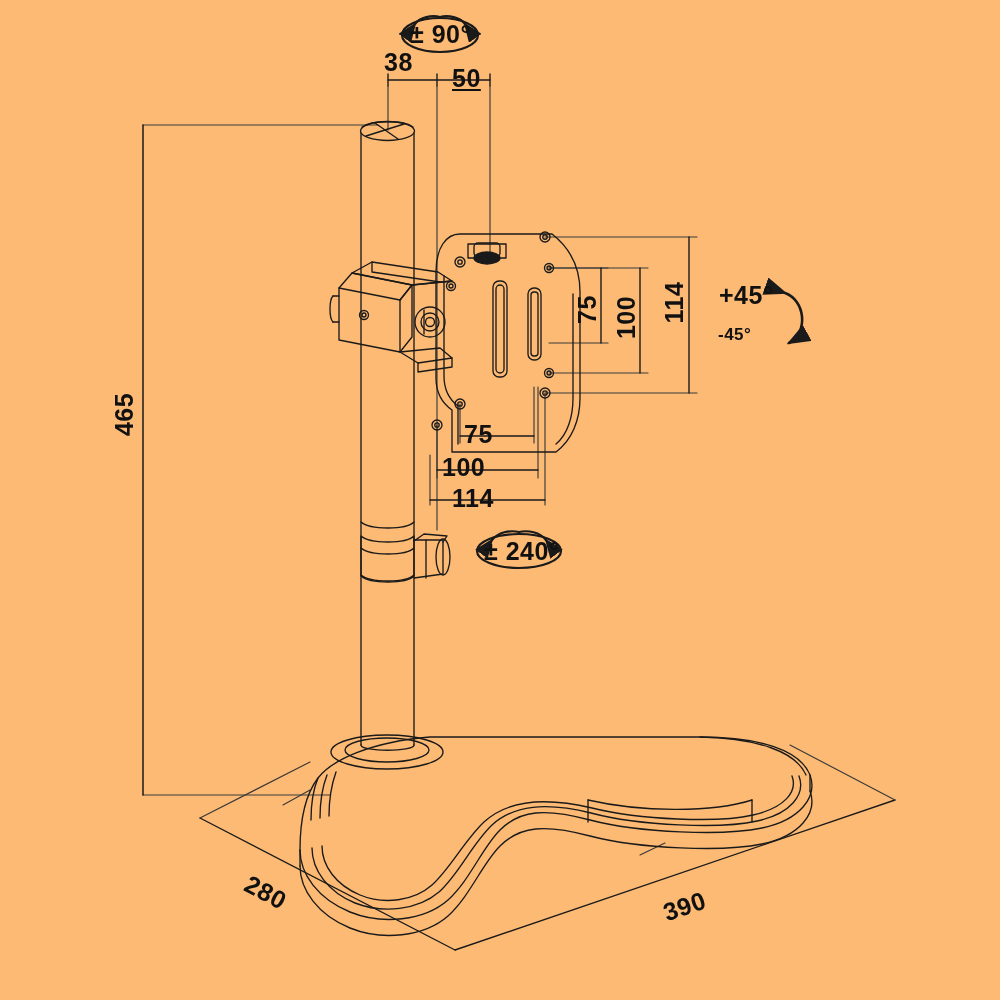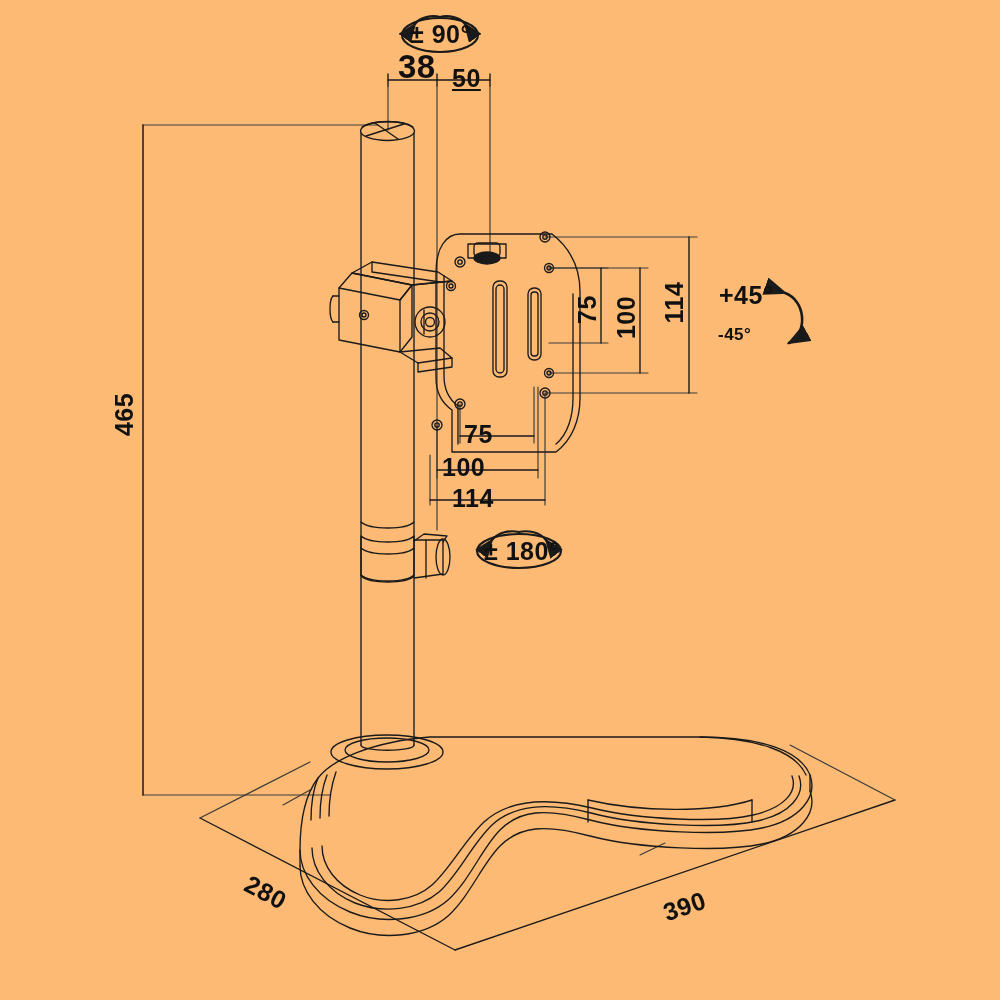--- a/index.html
+++ b/index.html
@@ -235,21 +235,21 @@
     </g>
 
     <g>
       <path d="M785,293 C805,300 809,332 789,343" stroke-width="2.6" marker-start="url(#arrHead)" marker-end="url(#arrHead)"></path>
     </g>
   </g>
 </svg>
 
 <div class="txt" style="left:410px;top:20px;font-size:25px;">± 90°</div>
 
-<div class="txt" style="left:398px;top:48px;font-size:33px;">38</div>
+<div class="txt" style="left:384px;top:48px;font-size:25px;">38</div>
 
 <div class="txt" style="left:452px;top:64px;font-size:25px;text-decoration:underline;">50</div>
 
 <div class="txt" style="left:103px;top:400px;font-size:25px;transform:rotate(-90deg);transform-origin:center;">465</div>
 
 <div class="txt" style="left:573px;top:295px;font-size:25px;transform:rotate(-90deg);transform-origin:center;">75</div>
 
 <div class="txt" style="left:605px;top:303px;font-size:25px;transform:rotate(-90deg);transform-origin:center;">100</div>
 
 <div class="txt" style="left:654px;top:288px;font-size:25px;transform:rotate(-90deg);transform-origin:center;">114</div>
@@ -257,19 +257,19 @@
 <div class="txt" style="left:713px;top:281px;font-size:25px;margin-left:6px;">+45°</div>
 
 <div class="txt" style="left:718px;top:325px;font-size:17px;">-45°</div>
 
 <div class="txt" style="left:464px;top:420px;font-size:25px;">75</div>
 
 <div class="txt" style="left:442px;top:453px;font-size:25px;">100</div>
 
 <div class="txt" style="left:452px;top:484px;font-size:25px;">114</div>
 
-<div class="txt" style="left:484px;top:537px;font-size:25px;">± 180°</div>
+<div class="txt" style="left:484px;top:537px;font-size:25px;">± 240°</div>
 
 <div class="txt" style="left:244px;top:878px;font-size:25px;transform:rotate(28deg);transform-origin:center;">280</div>
 
 <div class="txt" style="left:663px;top:892px;font-size:25px;transform:rotate(-19deg);transform-origin:center;">390</div>
 
 </div>
 
 </body></html>

